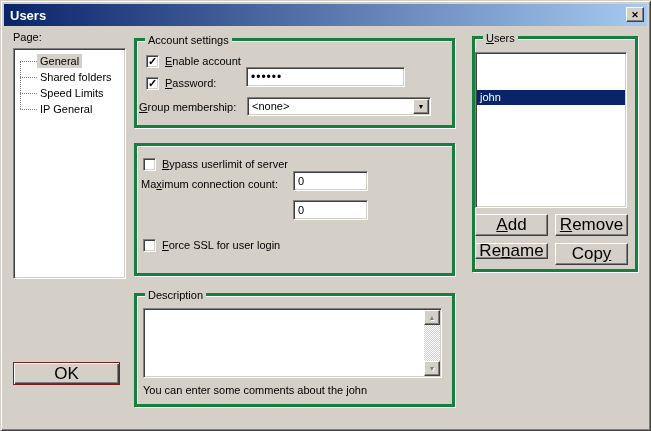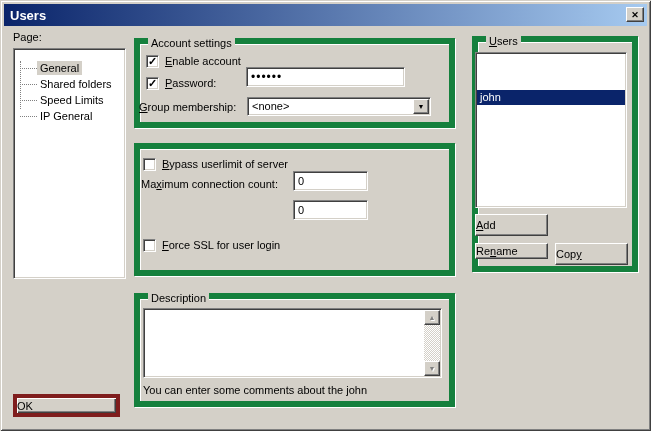--- a/index.html
+++ b/index.html
@@ -21,34 +21,33 @@
     position:absolute; top:3px; right:3px; width:18px; height:15px;
     background:#d4d0c8; border:1px solid; border-color:#fff #404040 #404040 #fff;
     box-shadow: inset -1px -1px 0 #808080;
     display:flex; align-items:center; justify-content:center;
     font-size:9px; font-weight:bold; color:#000;
   }
   .btn {
     position:absolute; background:#d4d0c8;
     border:1px solid; border-color:#fff #404040 #404040 #fff;
     box-shadow: inset -1px -1px 0 #808080;
-    display:flex; align-items:center; justify-content:flex-start;
-    font-size:11px; cursor:default; white-space:nowrap;
+    display:flex; align-items:center; justify-content:center;
+    font-size:17px; cursor:default; white-space:nowrap;
   }
   .btn-default {
-    border:4px solid #7f1d1d;
+    border:1px solid #7f1d1d;
     box-shadow: inset 1px 1px 0 #ffffff, inset -1px -1px 0 #404040, inset -2px -2px 0 #808080;
-    margin-top: 32px;
   }
   .sunken {
     background:#fff; border:1px solid; border-color:#808080 #fff #fff #808080;
     box-shadow: inset 1px 1px 0 #404040, inset -1px -1px 0 #d4d0c8;
   }
   .group {
-    position:absolute; border:6px solid #15803d;
+    position:absolute; border:3px solid #15803d;
     box-shadow: inset 1px 1px 0 #fff, 1px 1px 0 #fff;
   }
   .group-title {
     position:absolute; top:-7px; left:8px; background:#d4d0c8;
     padding:0 3px; line-height:13px; white-space:nowrap;
   }
   .lbl { position:absolute; line-height:13px; white-space:nowrap; }
   .checkbox {
     position:absolute; width:13px; height:13px; background:#fff;
     border:1px solid; border-color:#808080 #fff #fff #808080;
@@ -57,21 +56,21 @@
   }
   .check { font-size:11px; font-weight:bold; line-height:1; margin-top:-1px; }
   input.field {
     position:absolute; background:#fff;
     border:1px solid; border-color:#808080 #fff #fff #808080;
     box-shadow: inset 1px 1px 0 #404040, inset -1px -1px 0 #d4d0c8;
     font-family:"Liberation Sans", sans-serif; font-size:11px; padding:1px 4px;
     outline:none; color:#000;
   }
   input.pw { font-size:12px; letter-spacing:1px; }
-  .tree { padding-top:11px; overflow:hidden; }
+  .tree { padding-top:4px; overflow:hidden; }
   .tree-vline { position:absolute; left:6px; top:12px; height:48px; width:0;
     border-left:1px dotted #808080; }
   .tree-row { height:16px; display:flex; align-items:center; position:relative; }
   .tree-stub { width:17px; height:0; margin-left:6px; border-top:1px dotted #808080; }
   .tree-label { padding:1px 3px; white-space:nowrap; }
   .tree-label.selected { background:#d4d0c8; }
   .combo { overflow:hidden; }
   .combo-value { position:absolute; left:4px; top:2px; line-height:13px; }
   .combo-arrow-btn {
     position:absolute; top:1px; right:1px; width:16px; height:15px;
@@ -184,20 +183,23 @@
 
   <div class="group" style="left:472px;top:36px;width:166px;height:236px">
     <span class="group-title"><u>U</u>sers</span>
   </div>
   <div class="sunken listbox abs" style="left:475px;top:52px;width:152px;height:156px">
     <div class="list-item selected">john</div>
   </div>
   <div class="btn" style="left:475px;top:214px;width:73px;height:22px">
     <span><u>A</u>dd</span>
   </div>
+  <div class="btn" style="left:555px;top:214px;width:73px;height:22px">
+    <span><u>R</u>emove</span>
+  </div>
   <div class="btn" style="left:475px;top:243px;width:73px;height:16px">
     <span>Re<u>n</u>ame</span>
   </div>
   <div class="btn" style="left:555px;top:243px;width:73px;height:22px">
     <span>Cop<u>y</u></span>
   </div>
 
 </div>
 
 </body></html>

